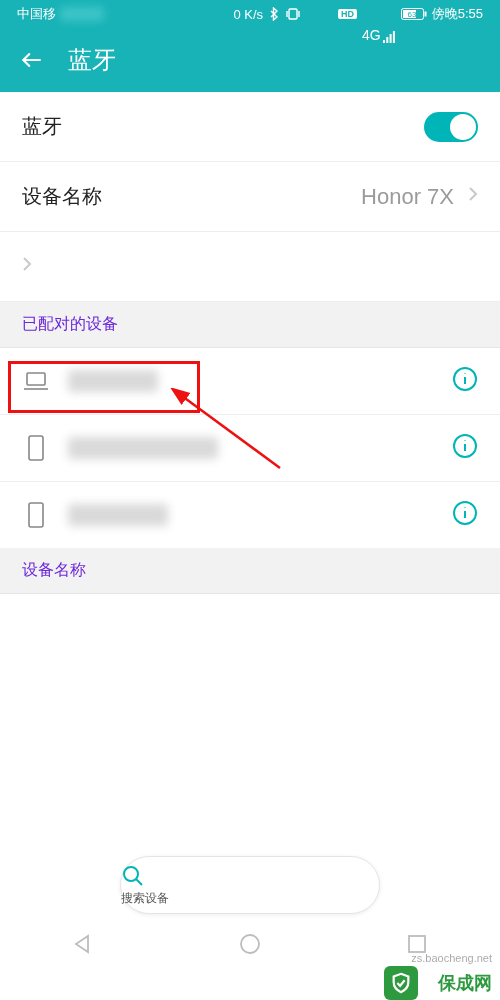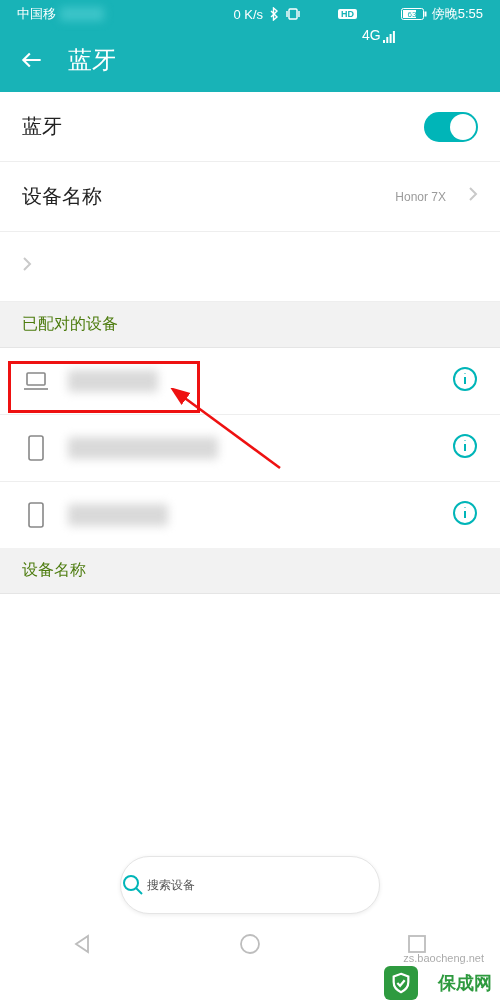--- a/index.html
+++ b/index.html
@@ -9,43 +9,43 @@
   .status-right { display: flex; align-items: center; gap: 5px; }
   .status-right .ico { display: inline-flex; }
   .header { height: 64px; background: #18b3b7; display: flex; align-items: center; padding: 0 18px; color: #fff; }
   .header .back { width: 28px; height: 28px; display: flex; align-items: center; justify-content: center; margin-right: 22px; }
   .header .title { font-size: 24px; font-weight: 400; }
   .row { display: flex; align-items: center; padding: 14px 22px; border-bottom: 1px solid #eee; font-size: 18px; color: #222; }
   .row.tall { min-height: 70px; }
   .row .label-col { flex: 1; }
   .row .label { font-size: 20px; color: #222; }
   .row .sub { font-size: 15px; color: #9b9b9b; margin-top: 4px; }
-  .row .value { font-size: 12px; color: #9b9b9b; margin-right: 22px; }
+  .row .value { font-size: 22px; color: #9b9b9b; margin-right: 14px; }
   .row .chev { color: #c9c9c9; }
   .toggle { width: 54px; height: 30px; background: #00b5b8; border-radius: 15px; position: relative; }
   .toggle .knob { position: absolute; right: 2px; top: 2px; width: 26px; height: 26px; background: #fff; border-radius: 50%; }
-  .group-title { background: #f2f2f2; color: #4d7c0f; font-size: 16px; padding: 12px 22px; border-bottom: 1px solid #e5e5e5; }
+  .group-title { background: #f2f2f2; color: #6d28d9; font-size: 16px; padding: 12px 22px; border-bottom: 1px solid #e5e5e5; }
   .dev-row { display: flex; align-items: center; padding: 18px 22px; border-bottom: 1px solid #eee; }
   .dev-ico { width: 28px; display: flex; justify-content: center; color: #888; }
   .dev-name { flex: 1; margin-left: 18px; height: 22px; }
   .dev-name .blur { display: inline-block; height: 22px; background: #d9d9d9; filter: blur(5px); border-radius: 2px; }
   .info-ico { color: #00b5b8; }
   .highlight-box { position: absolute; border: 3px solid #e11; pointer-events: none; }
   .available-area { height: 280px; }
   .bottom-actions { position: absolute; left: 0; right: 0; bottom: 86px; display: flex; justify-content: center; }
   .actions-pill { background: #fff; border: 1px solid #e5e5e5; border-radius: 30px; height: 58px; width: 260px; display: flex; align-items: center; box-shadow: 0 1px 4px rgba(0,0,0,.08); }
-  .action { flex: 1; display: flex; flex-direction: row; align-items: center; gap: 2px; color: #555; }
+  .action { flex: 1; display: flex; flex-direction: column; gap: 2px; color: #555; }
   .action svg { color: #00b5b8; }
   .action span.txt { font-size: 12px; }
   .nav-bar { position: absolute; bottom: 28px; left: 0; right: 0; height: 56px; display: flex; align-items: center; justify-content: space-around; color: #bdbdbd; }
   .nav-bar .nbtn { width: 34px; height: 34px; display: flex; align-items: center; justify-content: center; }
   .watermark-logo { position: absolute; right: 8px; bottom: 0; display: flex; align-items: center; gap: 20px; }
   .watermark-logo .sq { width: 34px; height: 34px; background: #2e9a3f; border-radius: 6px; display: flex; align-items: center; justify-content: center; color: #fff; }
   .watermark-logo .brand { font-size: 18px; color: #2e9a3f; font-weight: 600; }
-  .watermark-url { position: absolute; right: 16px; bottom: 36px; font-size: 11px; color: rgba(0,0,0,.35); }
+  .watermark-url { position: absolute; right: 8px; bottom: 36px; font-size: 11px; color: rgba(0,0,0,.35); }
   .arrow-svg { position: absolute; left: 170px; top: 388px; pointer-events: none; }
   .carrier-blur { display:inline-block; width:44px; height:14px; background:#3dc5c9; filter:blur(4px); border-radius:2px; }
 </style>
 </head>
 <body>
 
 <div class="status-bar">
   <div class="status-left">
     <span>中国移</span>
     <span class="carrier-blur"></span>

